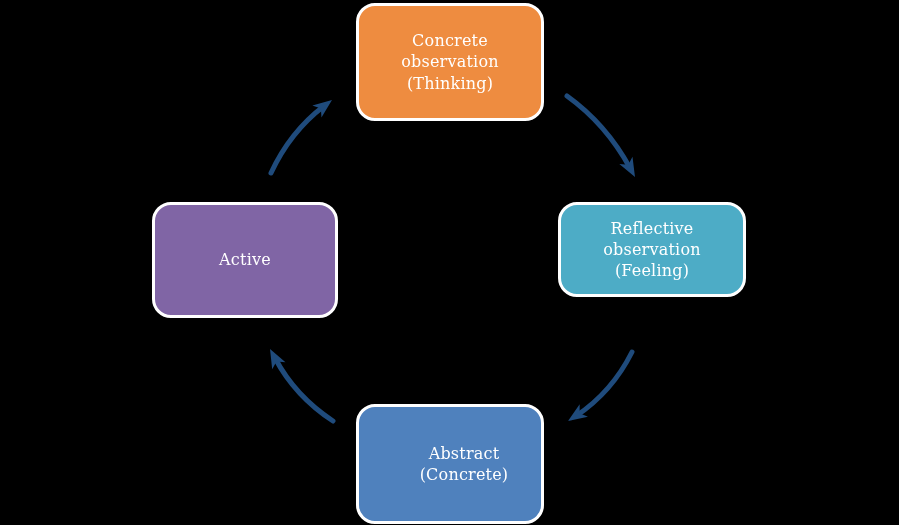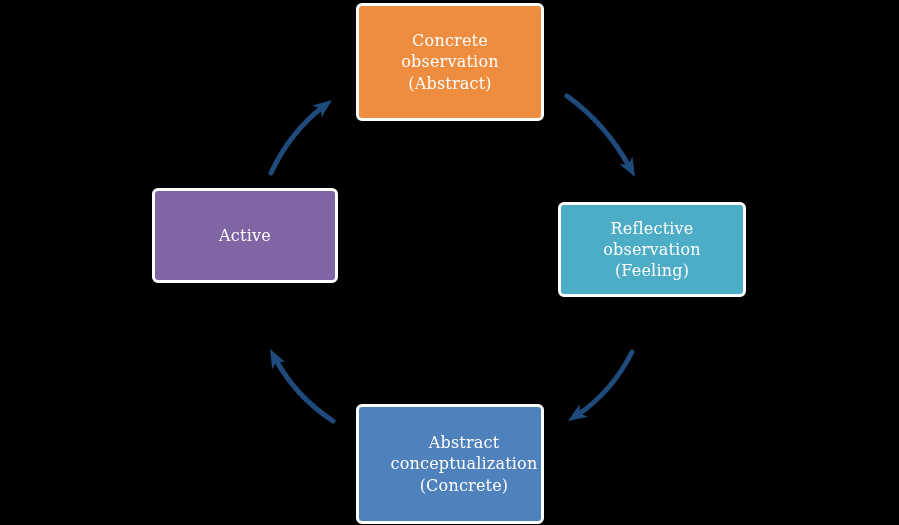--- a/index.html
+++ b/index.html
@@ -24,33 +24,33 @@
   }
   .arrow-shaft {
     fill: none;
     stroke-width: 5;
     stroke-linecap: round;
   }
   .node {
     position: absolute;
     box-sizing: border-box;
     border: 3.5px solid #ffffff;
-    border-radius: 6px;
+    border-radius: 19px;
     display: flex;
     align-items: center;
     justify-content: center;
     text-align: center;
     font-size: 16px;
     line-height: 1.32;
     letter-spacing: 0.2px;
   }
   .node-top    { left: 356px; top: 3px;   width: 188px; height: 118px; }
   .node-right  { left: 558px; top: 202px; width: 188px; height: 95px; }
   .node-bottom { left: 356px; top: 404px; width: 188px; height: 120px; }
-  .node-left   { left: 152px; top: 188px; width: 186px; height: 95px; }
+  .node-left   { left: 152px; top: 202px; width: 186px; height: 116px; }
 </style>
 </head>
 <body>
 
 <div class="stage">
 
   <svg class="arrows-layer" viewBox="0 0 899 525" xmlns="http://www.w3.org/2000/svg">
 
     <path class="arrow-shaft" d="M 567,96 Q 606,124 630,168" style="stroke: rgb(31, 75, 124);"></path>
     <path d="M0,0 L-19,7.5 L-14,0 L-19,-7.5 Z" transform="translate(635,177) rotate(61.4)" style="fill: rgb(31, 75, 124);"></path>
@@ -62,36 +62,35 @@
     <path d="M0,0 L-19,7.5 L-14,0 L-19,-7.5 Z" transform="translate(270,349) rotate(-117.7)" style="fill: rgb(31, 75, 124);"></path>
 
     <path class="arrow-shaft" d="M 271,173 Q 290,132 324,106" style="stroke: rgb(31, 75, 124);"></path>
     <path d="M0,0 L-19,7.5 L-14,0 L-19,-7.5 Z" transform="translate(332,100) rotate(-37.4)" style="fill: rgb(31, 75, 124);"></path>
   </svg>
 
   <div class="node node-top" style="background-color: rgb(238, 140, 64); border-color: rgb(255, 255, 255); color: rgb(255, 255, 255);">
     <div class="node-label">
       <div>Concrete</div>
       <div>observation</div>
-      <div>(Abstract)</div>
+      <div>(Thinking)</div>
     </div>
   </div>
 
   <div class="node node-right" style="background-color: rgb(77, 172, 198); border-color: rgb(255, 255, 255); color: rgb(255, 255, 255);">
     <div class="node-label">
       <div>Reflective</div>
       <div>observation</div>
       <div>(Feeling)</div>
     </div>
   </div>
 
   <div class="node node-bottom" style="background-color: rgb(79, 129, 189); border-color: rgb(255, 255, 255); color: rgb(255, 255, 255); padding-left: 28px;">
     <div class="node-label">
       <div>Abstract</div>
-      <div>conceptualization</div>
       <div>(Concrete)</div>
     </div>
   </div>
 
   <div class="node node-left" style="background-color: rgb(128, 101, 165); border-color: rgb(255, 255, 255); color: rgb(255, 255, 255);">
     <div class="node-label">
       <div>Active</div>
     </div>
   </div>
 

